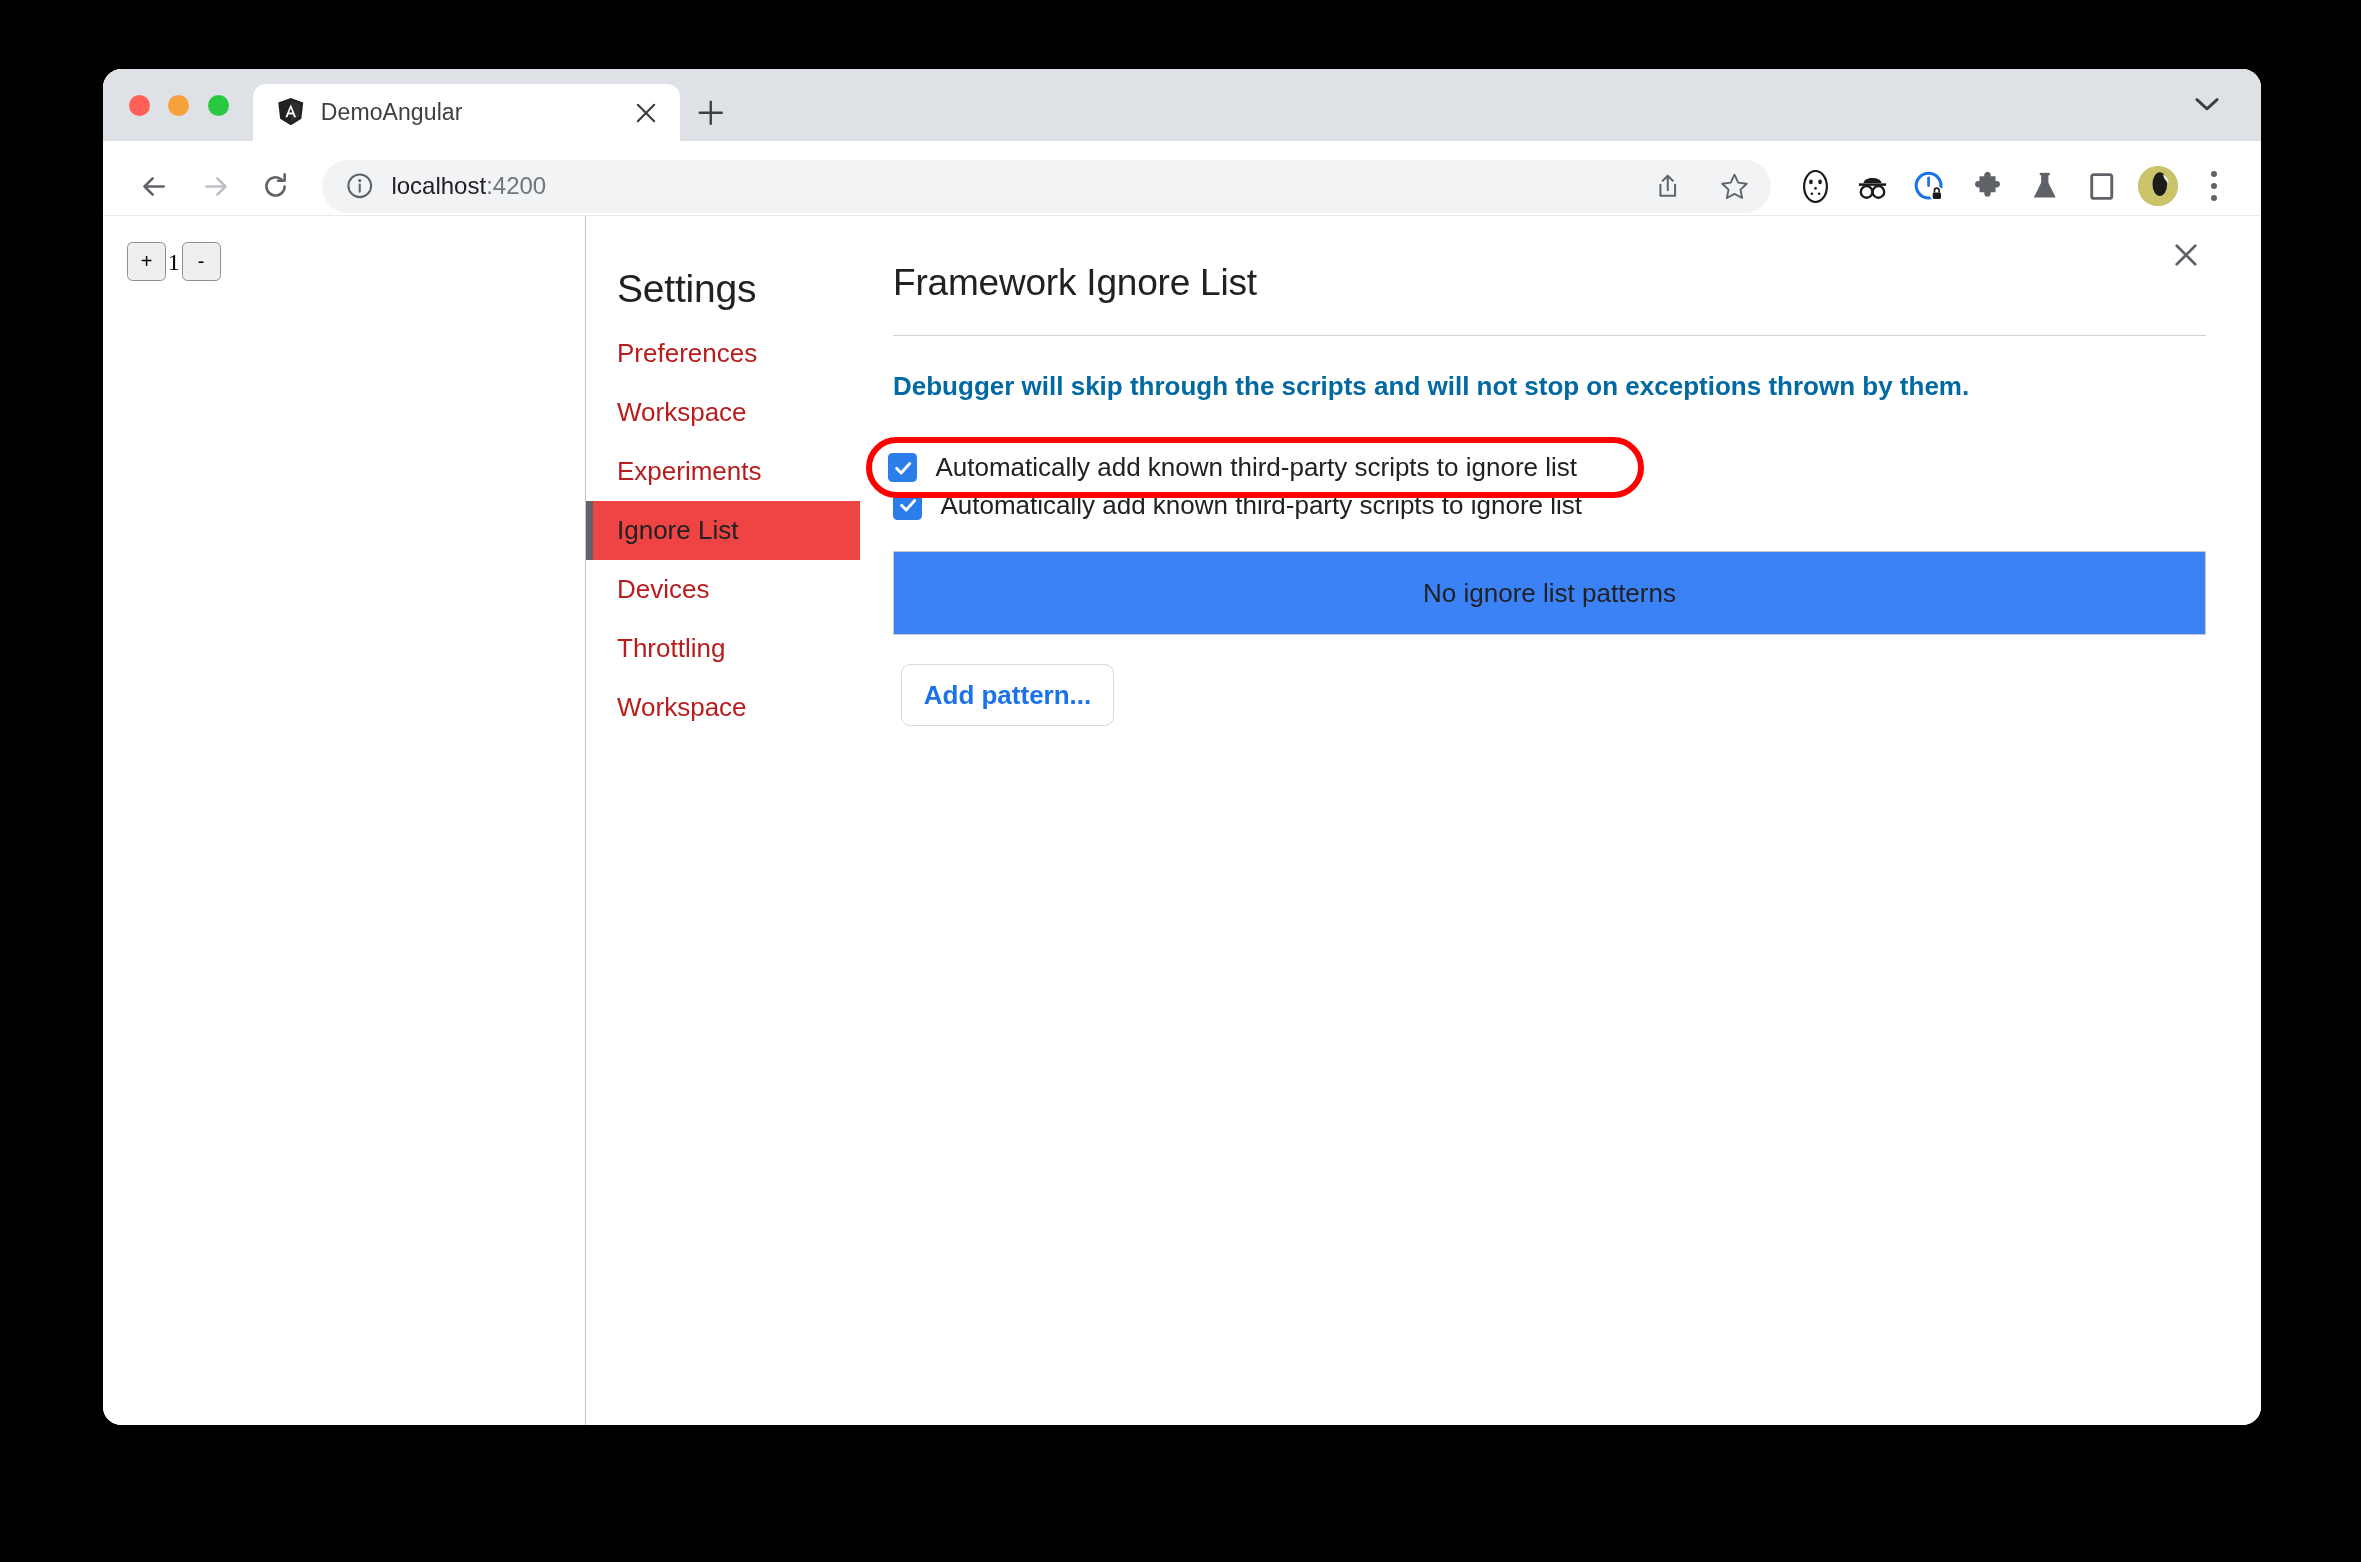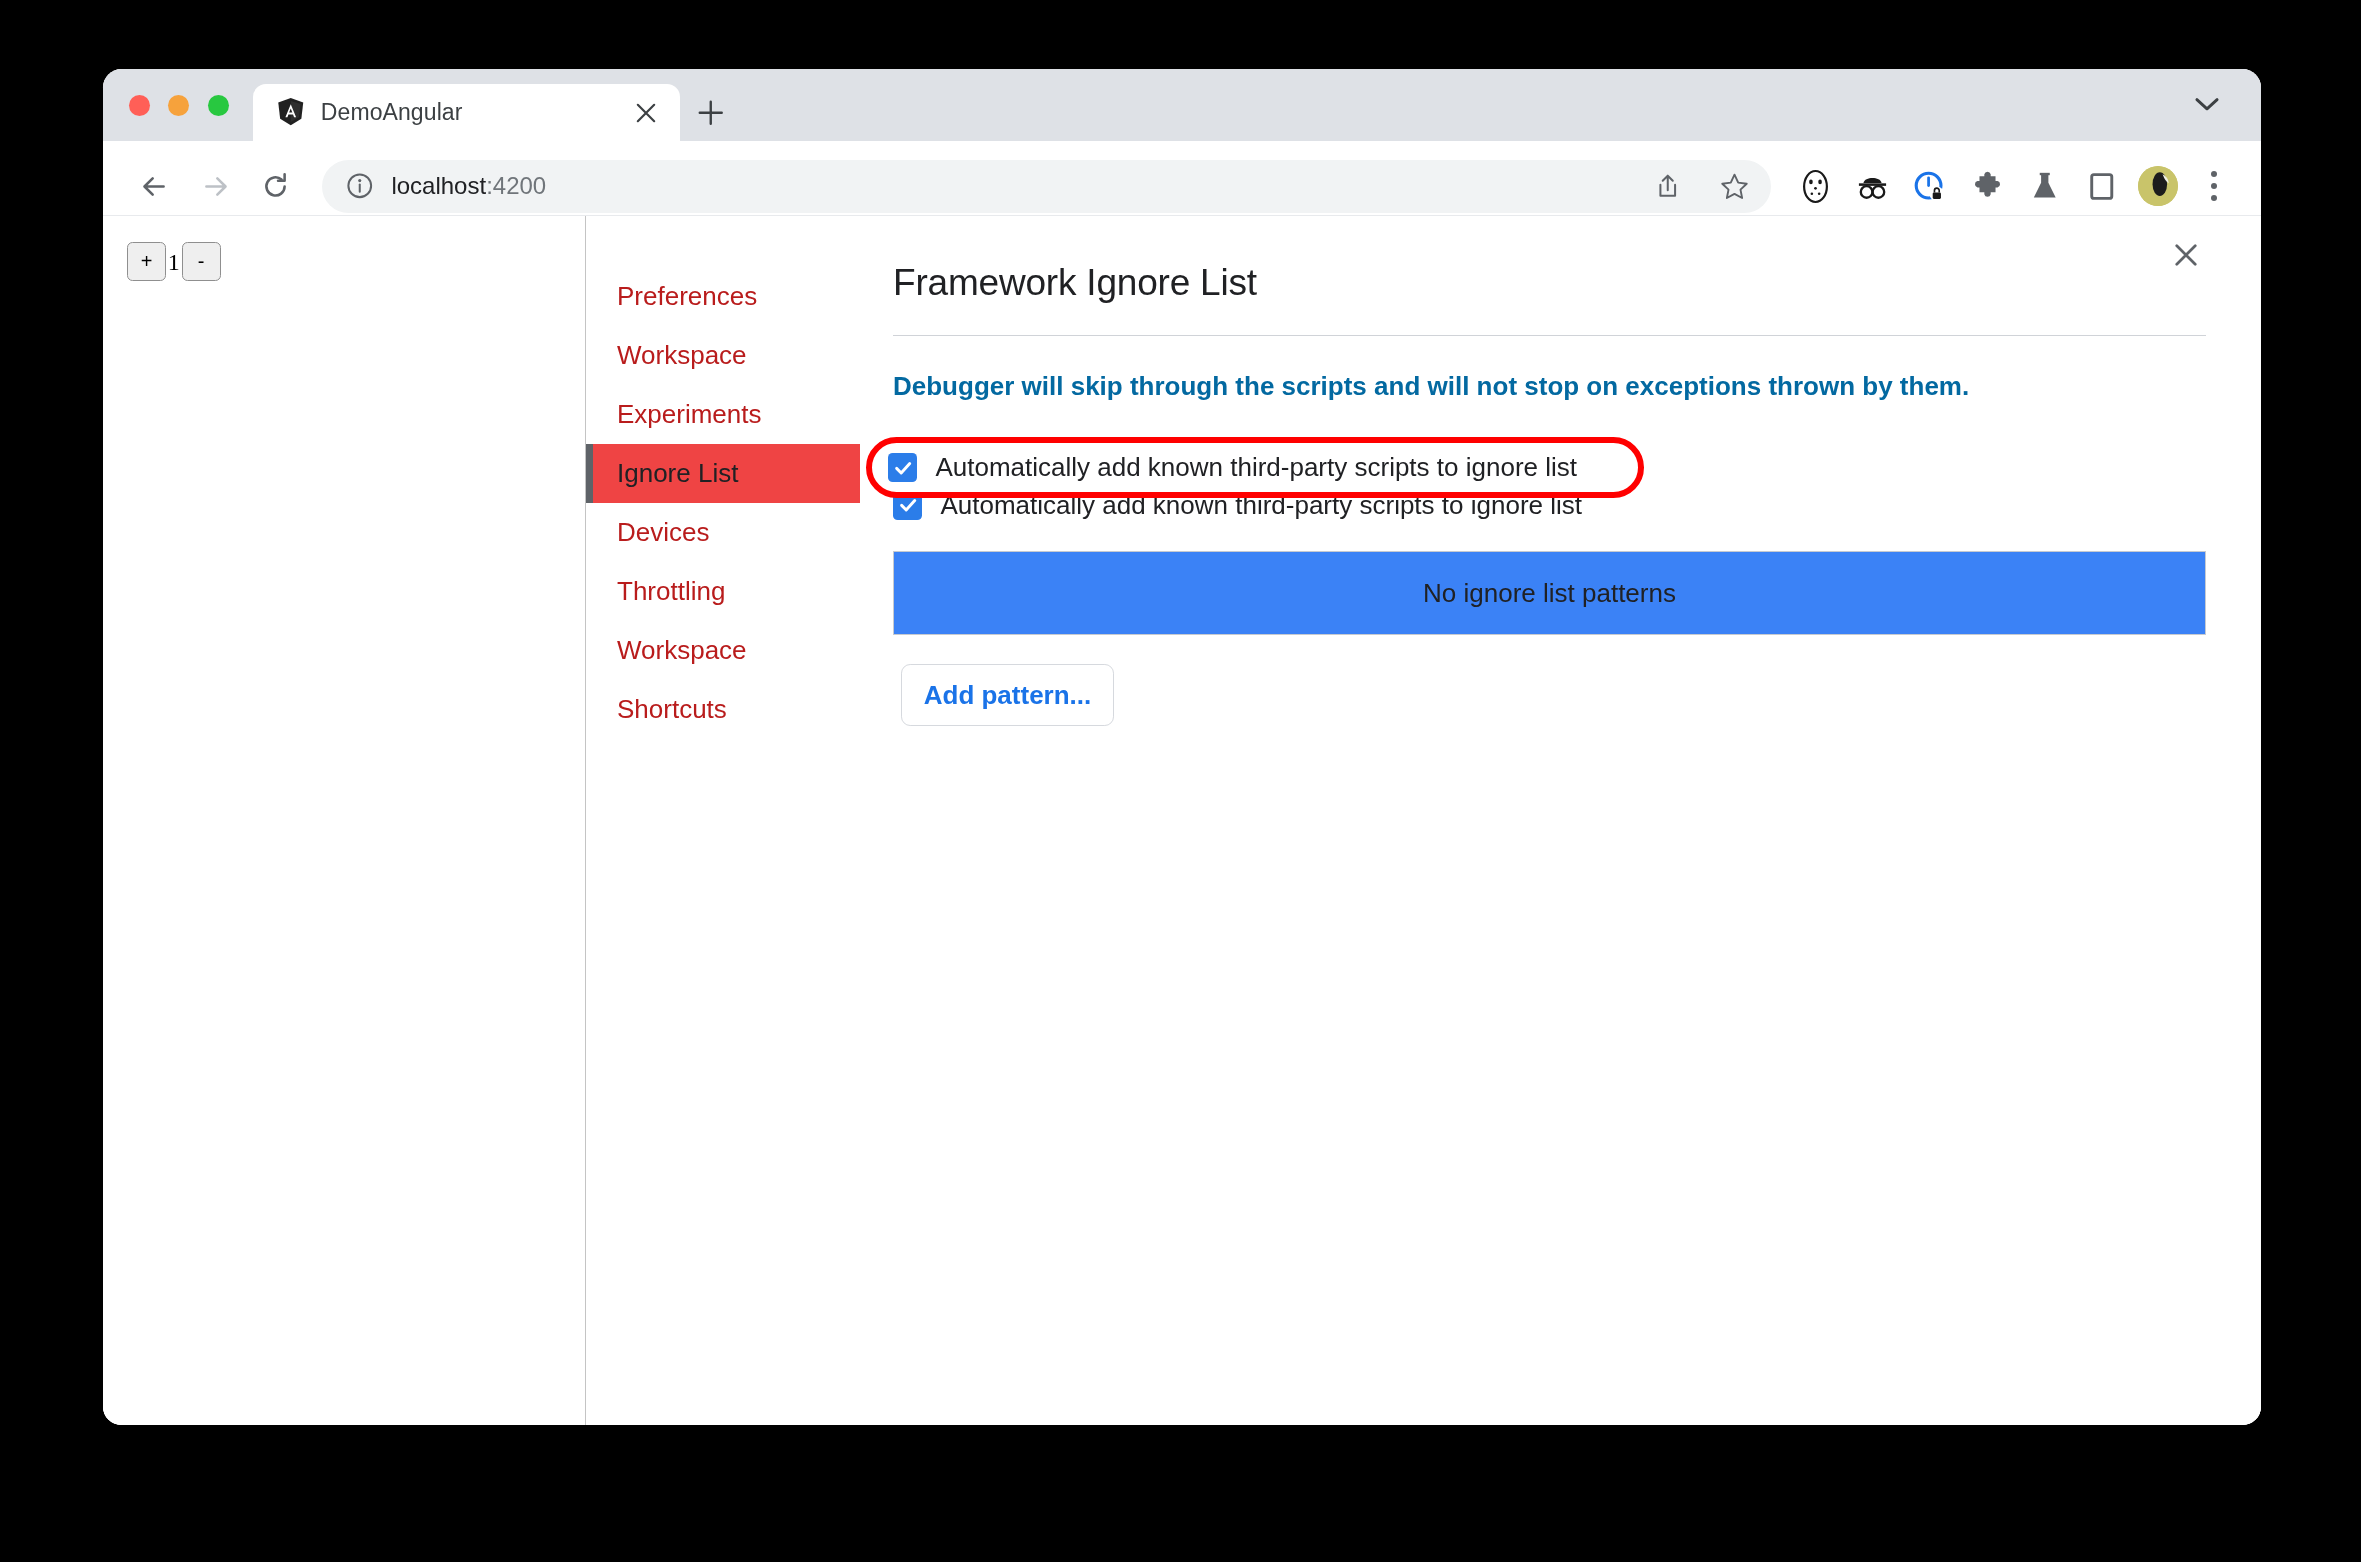--- a/index.html
+++ b/index.html
@@ -502,43 +502,41 @@
 
     <div id="devtools-settings">
 
       <div id="settings-close-btn">
         <svg width="24" height="24" viewBox="0 0 26 26">
             <path d="M3 3 L23 23 M23 3 L3 23" stroke="#5f6368" stroke-width="3" stroke-linecap="round" fill="none"></path>
           </svg>
       </div>
 
       <div id="settings-sidebar">
+        <div id="settings-title">Settings</div>
         <div class="sidebar-item">
           <span>Preferences</span>
         </div>
         <div class="sidebar-item">
           <span>Workspace</span>
         </div>
         <div class="sidebar-item">
           <span>Experiments</span>
         </div>
         <div class="sidebar-item selected">
           <span>Ignore List</span>
         </div>
         <div class="sidebar-item">
           <span>Devices</span>
         </div>
         <div class="sidebar-item">
           <span>Throttling</span>
         </div>
         <div class="sidebar-item">
           <span>Workspace</span>
-        </div>
-        <div class="sidebar-item">
-          <span>Shortcuts</span>
         </div>
       </div>
 
       <div id="settings-main">
         <div id="framework-title">Framework Ignore List</div>
         <div id="framework-divider"></div>
         <div id="framework-desc">Debugger will skip through the scripts and will not stop on exceptions thrown by them.</div>
 
         <div class="checkbox-row">
           <span class="cbx unchecked"></span>

